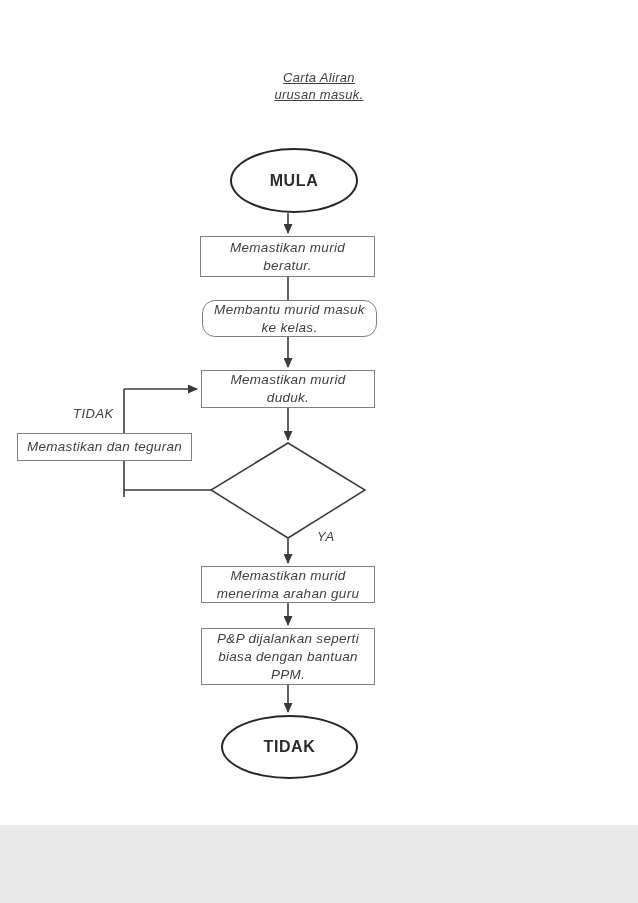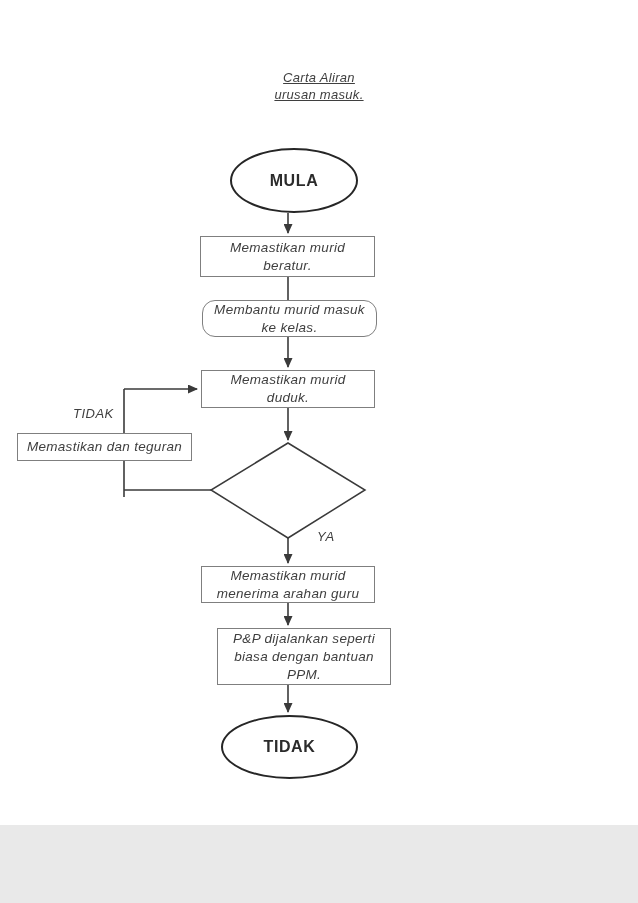--- a/index.html
+++ b/index.html
@@ -87,21 +87,21 @@
     font-size:13px;
     letter-spacing:0.5px;
     color:var(--text,#3f3f3f);
   }
   
   .n-start{ left:230px; top:148px; width:128px; height:65px; }
   .n-s1{ left:200px; top:236px; width:175px; height:41px; }
   .n-s2{ left:202px; top:300px; width:175px; height:37px;border-radius:13px; }
   .n-s3{ left:201px; top:370px; width:174px; height:38px; }
   .n-s4{ left:201px; top:566px; width:174px; height:37px; }
-  .n-s5{ left:217px; top:628px; width:174px; height:57px; }
+  .n-s5{ left:201px; top:628px; width:174px; height:57px; }
   .n-fb{ left:17px;  top:433px; width:175px; height:28px; }
   .n-end{ left:221px; top:715px; width:137px; height:64px; }
   .lbl-tidak{ left:73px; top:406px; }
   .lbl-ya{ left:297px; top:529px;margin-left:20px; }
 </style>
 </head>
 <body>
 
 <div class="page">
 

